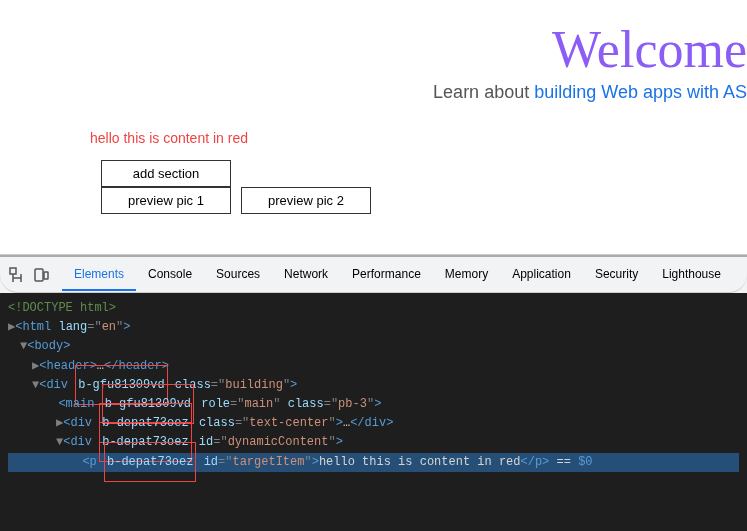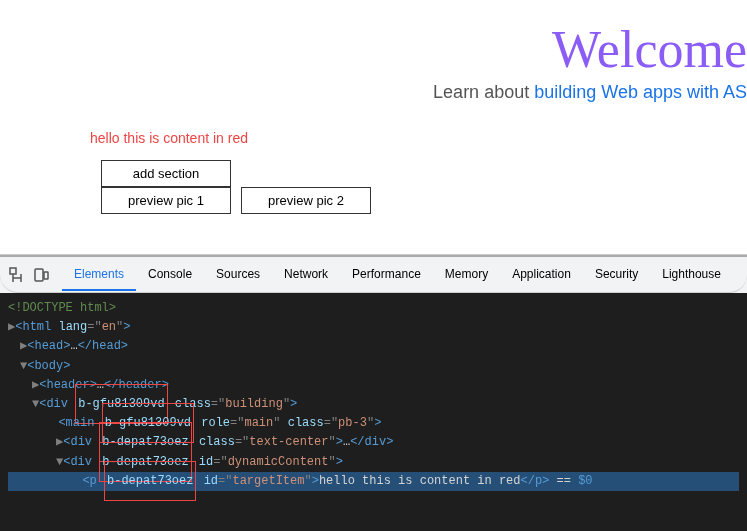--- a/index.html
+++ b/index.html
@@ -224,23 +224,20 @@
   </div>
 
   <div class="devtools-content">
     <div class="code-line">
       <span class="comment">&lt;!DOCTYPE html&gt;</span>
     </div>
     <div class="code-line">
       <span class="arrow">▶</span><span class="tag">&lt;html</span> <span class="attr-name">lang</span><span class="punctuation">="</span><span class="attr-value">en</span><span class="punctuation">"</span><span class="tag">&gt;</span>
     </div>
     <div class="code-line indent-1">
-      <span class="arrow">▶</span><span class="tag">&lt;head&gt;</span><span class="text-content">…</span><span class="tag">&lt;/head&gt;</span>
-    </div>
-    <div class="code-line indent-1">
       <span class="arrow">▼</span><span class="tag">&lt;body&gt;</span>
     </div>
     <div class="code-line indent-2">
       <span class="arrow">▶</span><span class="tag">&lt;header&gt;</span><span class="text-content">…</span><span class="tag">&lt;/header&gt;</span>
     </div>
     <div class="code-line indent-2">
       <span class="arrow">▼</span><span class="tag">&lt;div</span> <span class="red-highlight-box"><span class="attr-name">b-gfu81309vd</span></span> <span class="attr-name">class</span><span class="punctuation">="</span><span class="attr-value">building</span><span class="punctuation">"</span><span class="tag">&gt;</span>
     </div>
     <div class="code-line indent-3">
       &nbsp;&nbsp;<span class="tag">&lt;main</span> <span class="red-highlight-box"><span class="attr-name">b-gfu81309vd</span></span> <span class="attr-name">role</span><span class="punctuation">="</span><span class="attr-value">main</span><span class="punctuation">"</span> <span class="attr-name">class</span><span class="punctuation">="</span><span class="attr-value">pb-3</span><span class="punctuation">"</span><span class="tag">&gt;</span>

